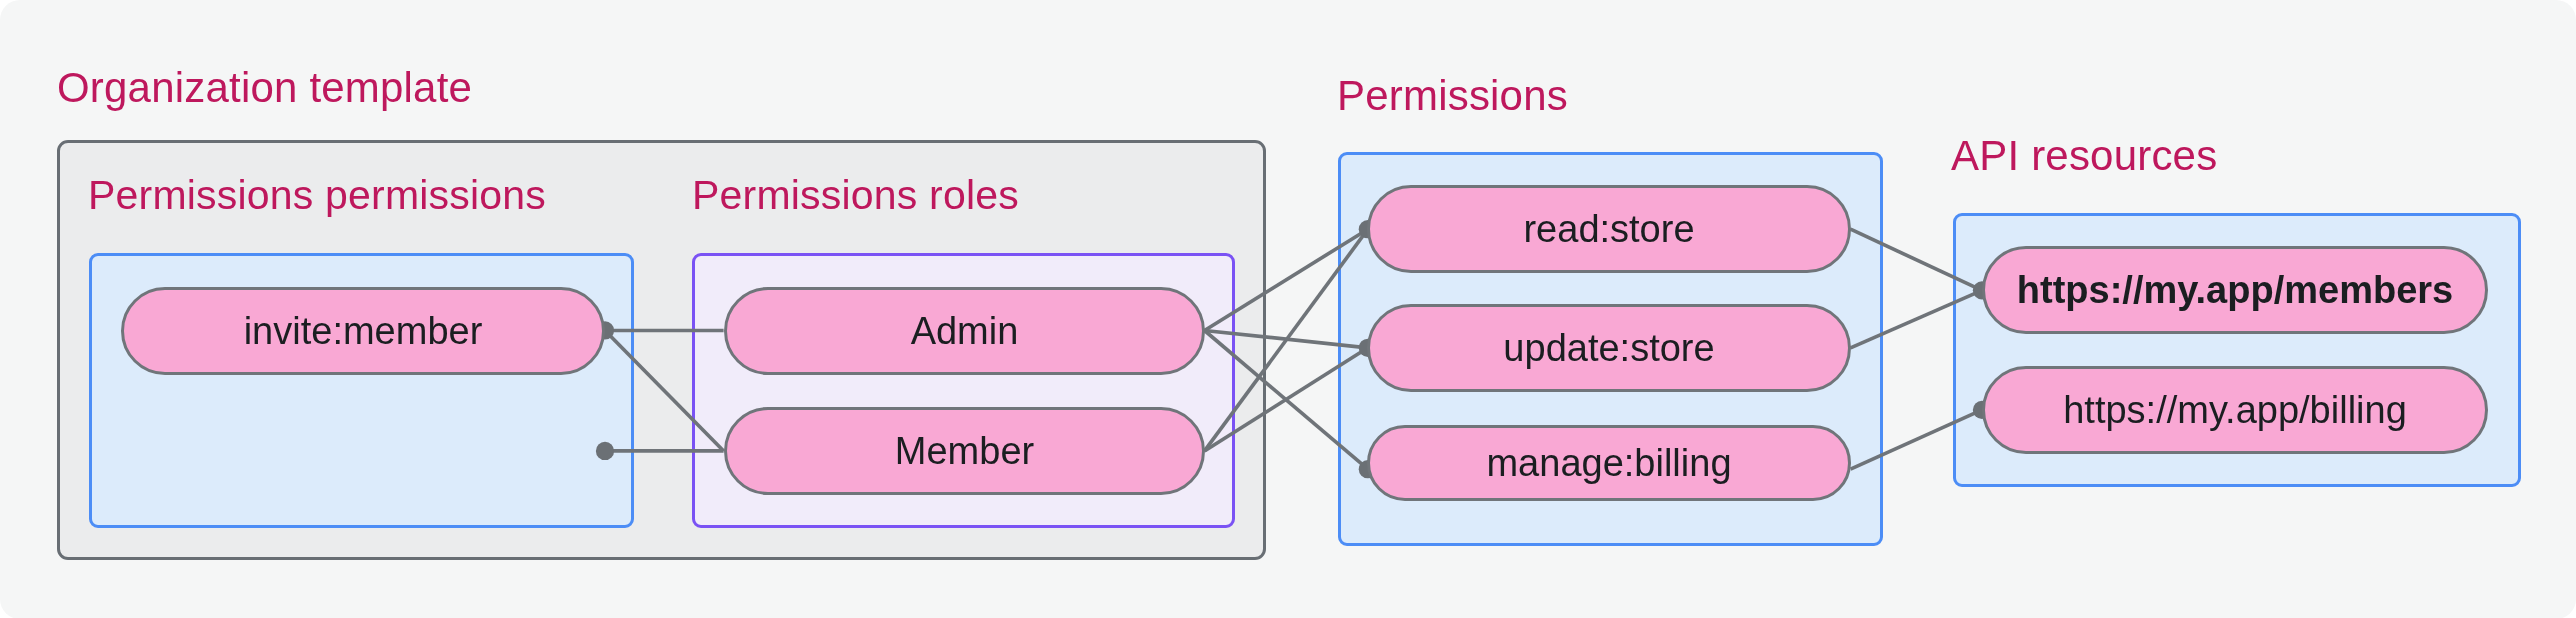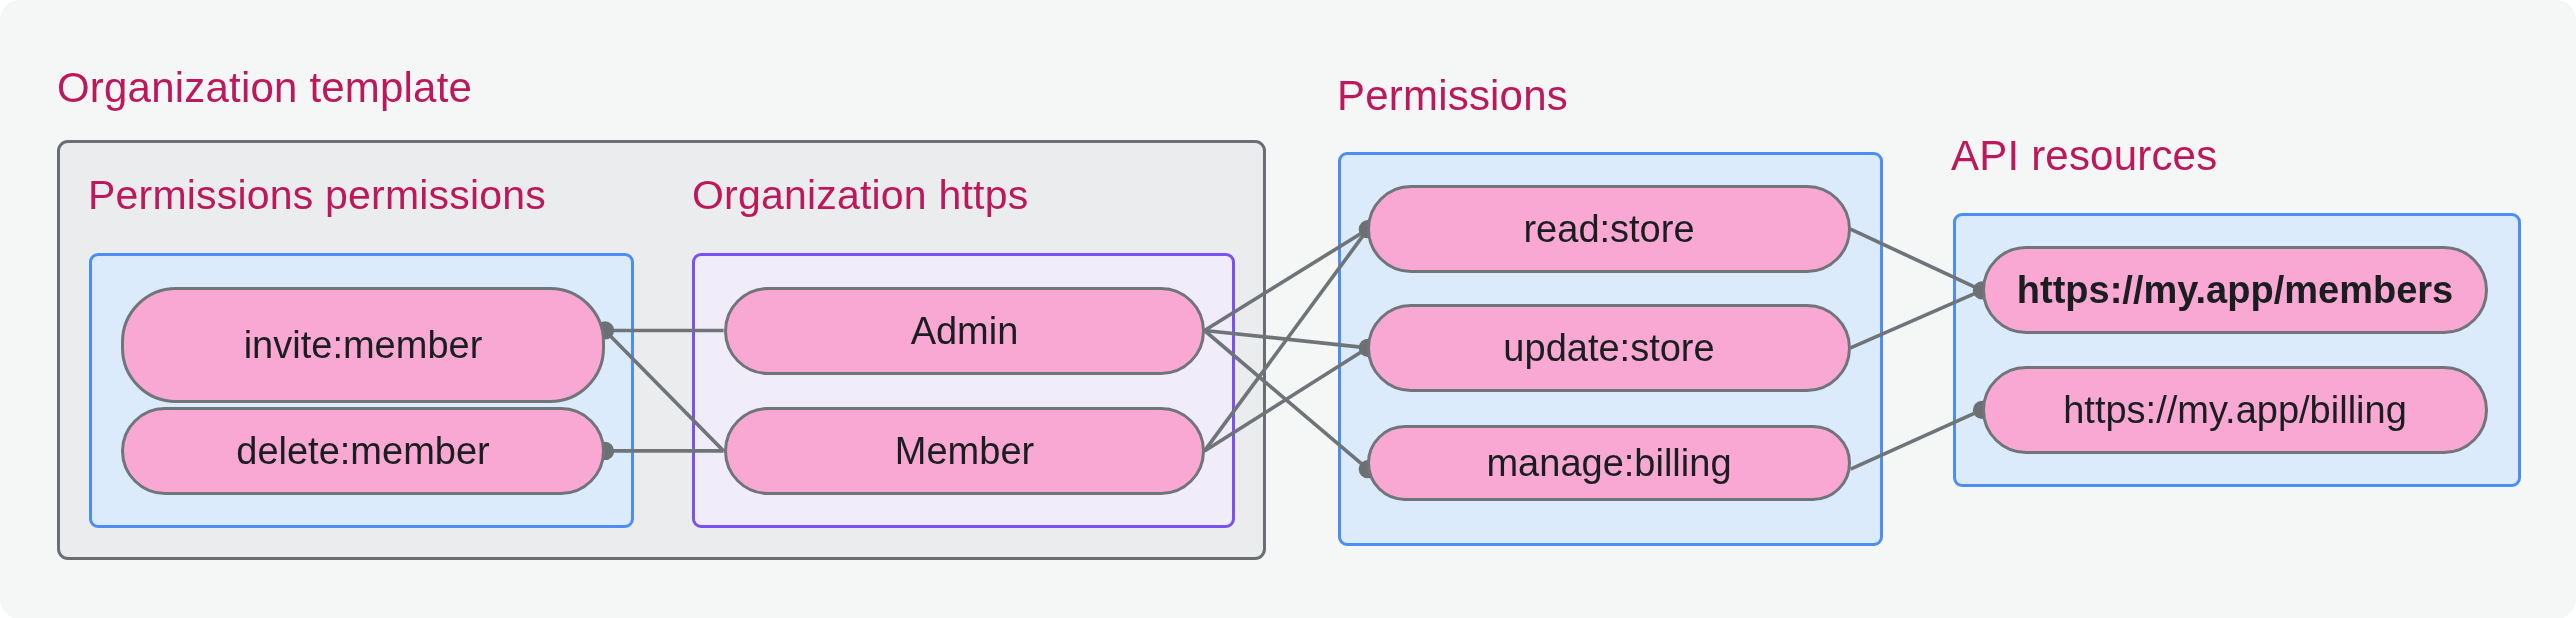--- a/index.html
+++ b/index.html
@@ -75,21 +75,21 @@
 <body>
 
 <div class="stage">
 
   <div class="section-title" style="left:57px; top:64px;">Organization template</div>
 
   <div class="container-box org-template-box"></div>
 
   <div class="section-title" style="left:88px; top:172px; font-size:41px;">Permissions permissions</div>
 
-  <div class="section-title" style="left:692px; top:172px; font-size:41px;">Organization https</div>
+  <div class="section-title" style="left:692px; top:172px; font-size:41px;">Permissions roles</div>
 
   <div class="container-box blue-box box-org-permissions"></div>
 
   <div class="container-box purple-box box-org-roles"></div>
 
   <div class="section-title" style="left:1337px; top:72px;">Permissions</div>
 
   <div class="container-box blue-box box-permissions"></div>
 
   <div class="section-title" style="left:1951px; top:132px;">API resources</div>
@@ -114,22 +114,21 @@
 
     <circle cx="663" cy="362" r="10"></circle>
     <circle cx="663" cy="494" r="10"></circle>
     <circle cx="1499" cy="251" r="10"></circle>
     <circle cx="1499" cy="381" r="10"></circle>
     <circle cx="1499" cy="514" r="10"></circle>
     <circle cx="2172" cy="318" r="10"></circle>
     <circle cx="2172" cy="449" r="10"></circle>
   </svg>
 
-  <div class="pill" style="left:121px; top:287px; width:484px; height:116px;">invite:member</div>
-  <div class="pill" style="left:121px; top:407px; width:484px; height:88px;">delete:member</div>
+  <div class="pill" style="left:121px; top:287px; width:484px; height:88px;">invite:member</div>
 
   <div class="pill" style="left:724px; top:287px; width:481px; height:88px;">Admin</div>
   <div class="pill" style="left:724px; top:407px; width:481px; height:88px;">Member</div>
 
   <div class="pill" style="left:1367px; top:185px; width:484px; height:88px;">read:store</div>
   <div class="pill" style="left:1367px; top:304px; width:484px; height:88px;">update:store</div>
   <div class="pill" style="left:1367px; top:425px; width:484px; height:76px;">manage:billing</div>
 
   <div class="pill" style="left:1982px; top:246px; width:506px; height:88px;font-weight:bold;">https://my.app/members</div>
   <div class="pill" style="left:1982px; top:366px; width:506px; height:88px;">https://my.app/billing</div>

